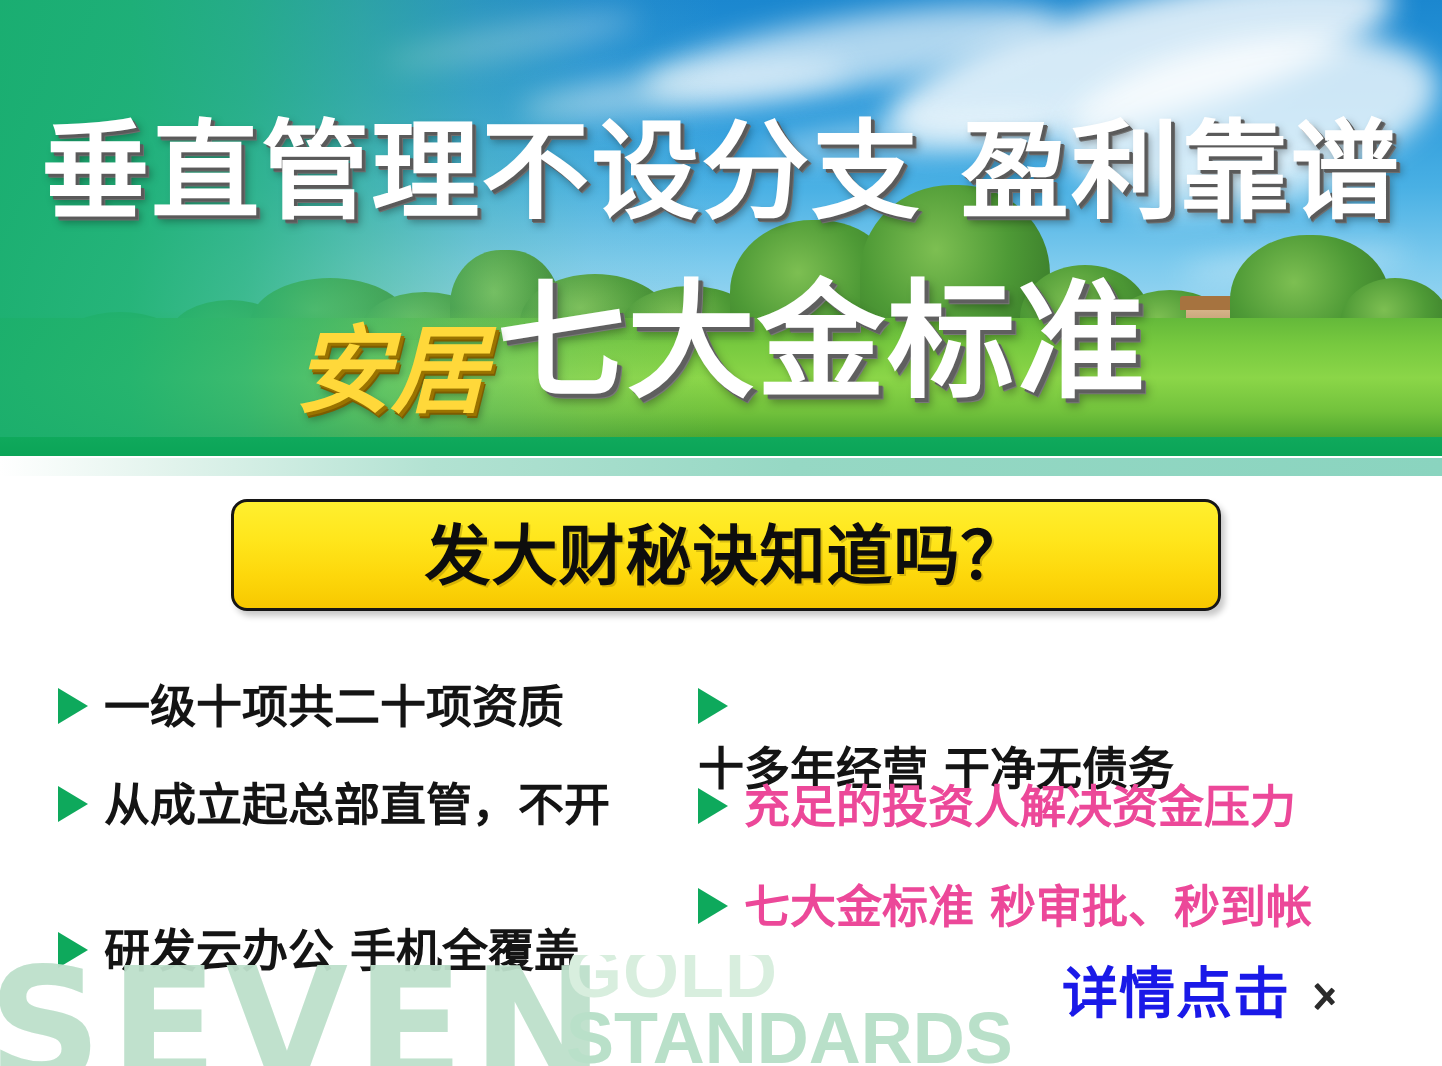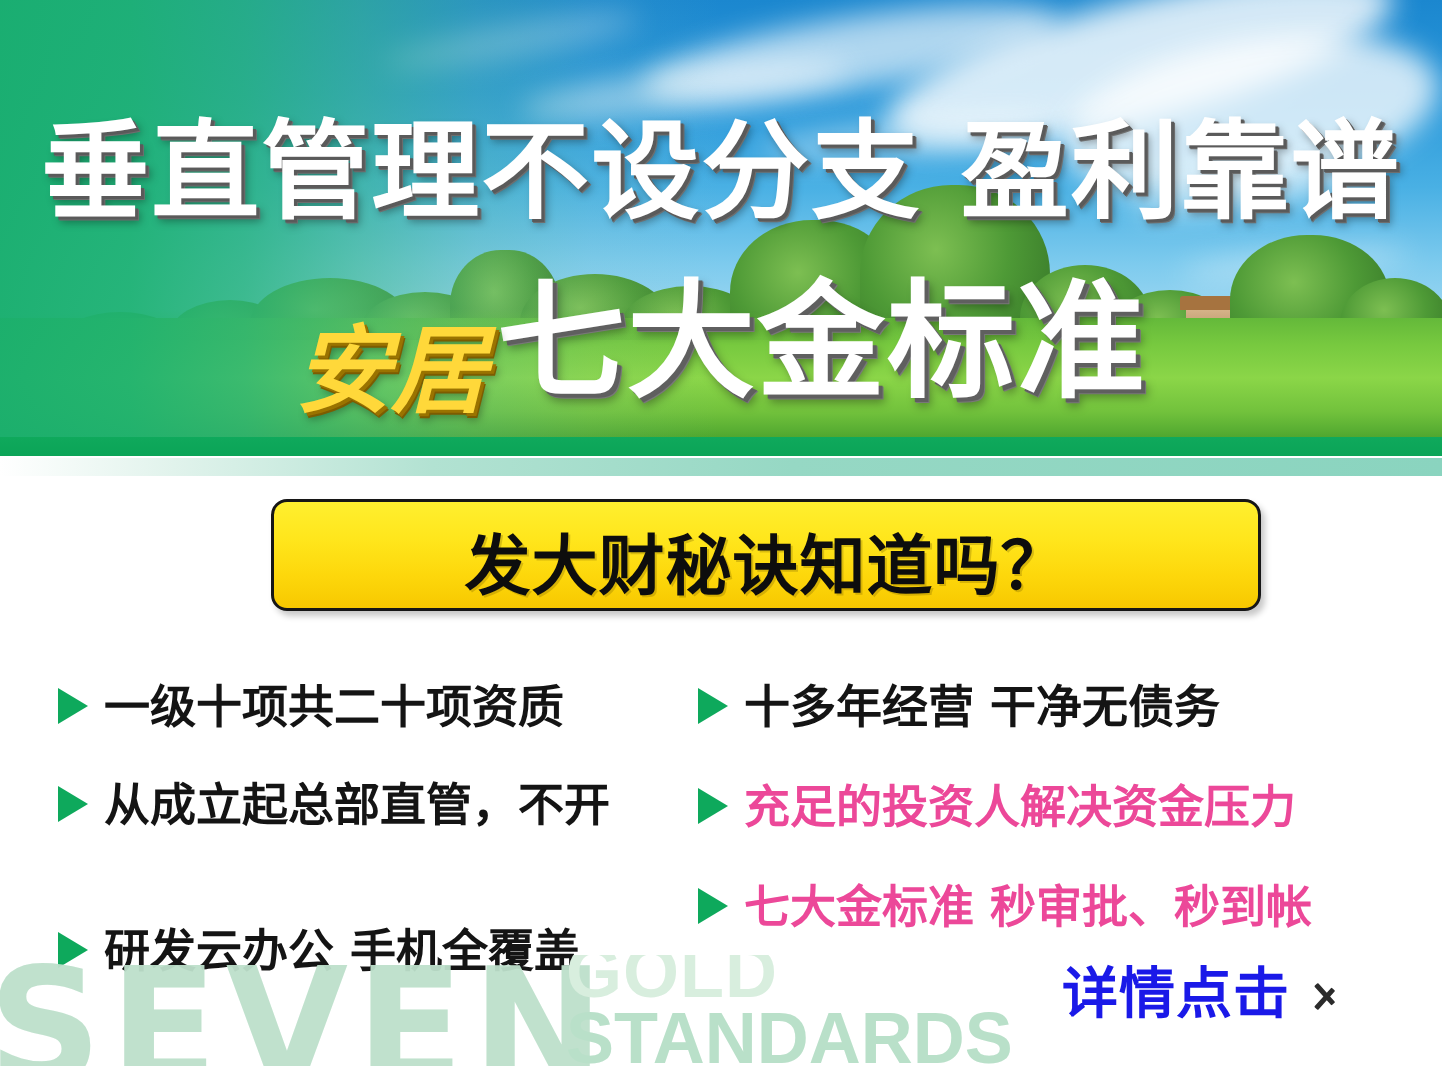--- a/index.html
+++ b/index.html
@@ -219,23 +219,22 @@
     width: 990px; height: 112px;
     border-radius: 16px;
     border: 3px solid #161616;
     background: linear-gradient(180deg,
       #ffef2f 0%,
       #ffe61c 35%,
       #fdd70b 70%,
       #f7c800 100%);
     box-shadow: 4px 5px 6px rgba(0,0,0,.22);
     display: flex;
-    align-items: flex-end;
+    align-items: flex-start;
     justify-content: center;
-    margin-left: 40px;
   }
   .yellow-banner-text {
     font-family: "DejaVu Sans", "Liberation Sans", sans-serif;
     font-weight: bold;
     font-size: 66px;
     letter-spacing: 1px;
     color: #0d0d0d;
     white-space: nowrap;
     text-shadow: 2px 2px 0 rgba(120,95,0,.28);
   }
@@ -255,21 +254,21 @@
   .col-right { left: 698px; width: 720px; }
 
   .feature {
     display: flex;
     align-items: flex-start;
     gap: 16px;
   }
   .col-left  .feature.f1 { position:absolute; top: 18px; text-align: center;  }
   .col-left  .feature.f2 { position:absolute; top: 116px; }
   .col-left  .feature.f3 { position:absolute; top: 262px; }
-  .col-right .feature.f1 { position:absolute; top: 18px;  }
+  .col-right .feature.f1 { position:absolute; top: 18px; flex-direction: column;  }
   .col-right .feature.f2 { position:absolute; top: 118px; }
   .col-right .feature.f3 { position:absolute; top: 218px; }
 
   .arrow-icon {
     flex: 0 0 auto;
     width: 0; height: 0;
     margin-top: 10px;
     border-left: 30px solid #0ea95c;
     border-top: 18px solid transparent;
     border-bottom: 18px solid transparent;

